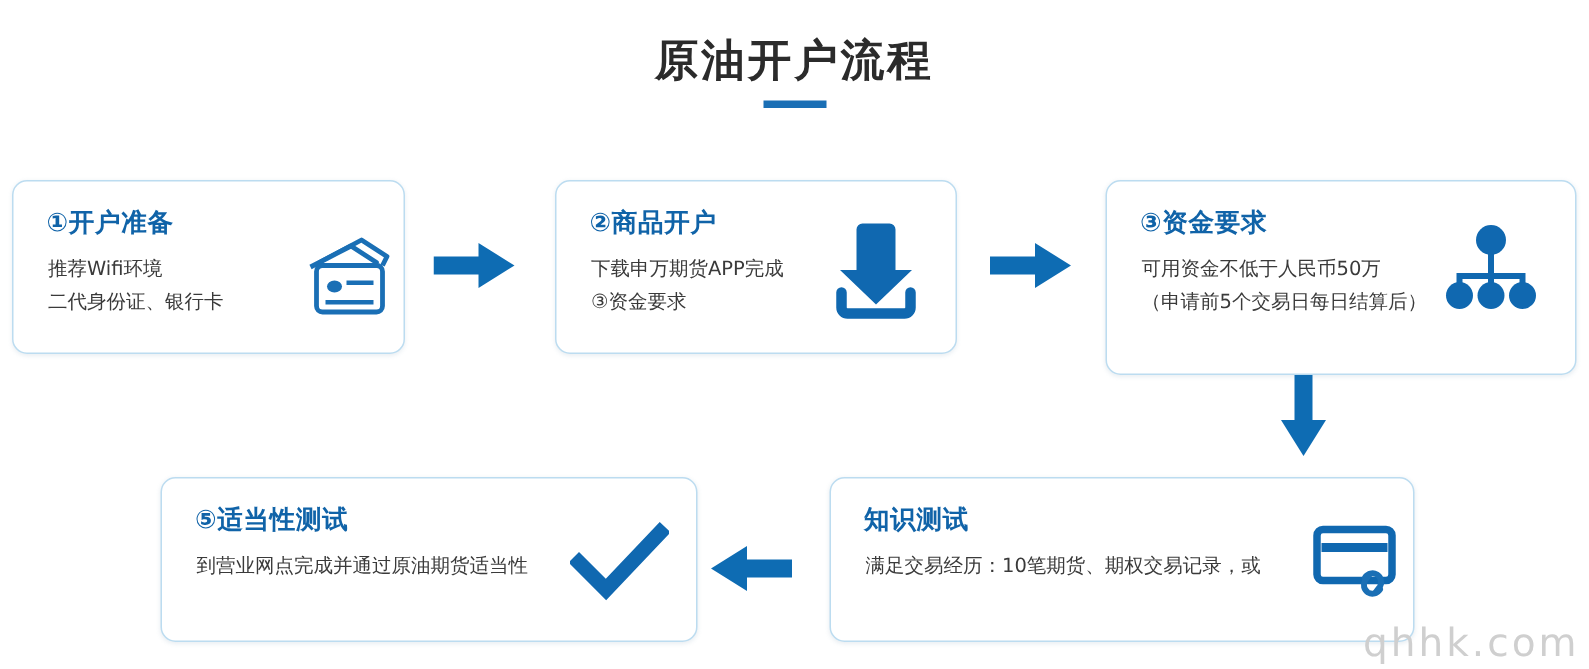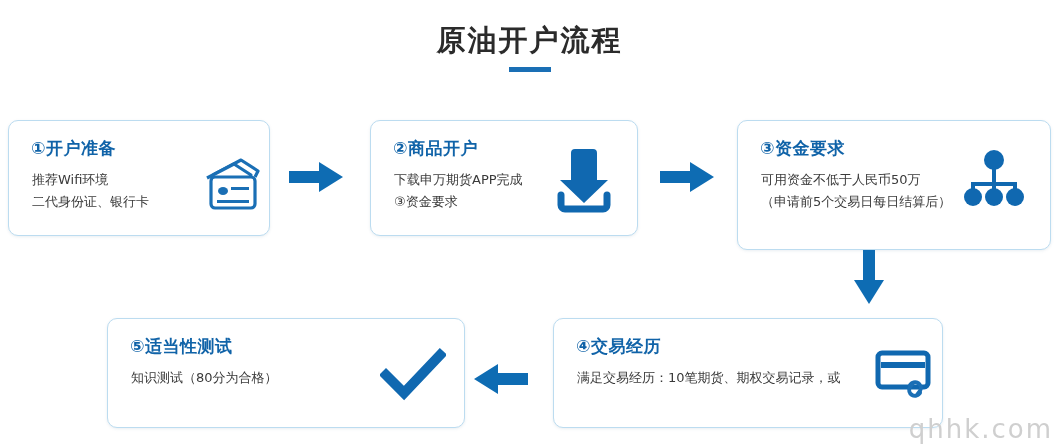--- a/index.html
+++ b/index.html
@@ -160,40 +160,40 @@
       </g>
       <circle cx="33" cy="13" r="10" fill="#1068b0"></circle>
       <circle cx="12" cy="50" r="9" fill="#1068b0"></circle>
       <circle cx="33" cy="50" r="9" fill="#1068b0"></circle>
       <circle cx="54" cy="50" r="9" fill="#1068b0"></circle>
     </svg>
   </div>
 </div>
 
 <div class="card" id="card-4">
-  <div class="card-head">④交易经历</div>
+  <div class="card-head">知识测试</div>
   <div class="card-body">
     <div>满足交易经历：10笔期货、期权交易记录，或</div>
   </div>
   <div class="card-icon">
     <svg width="60" height="52" viewBox="0 0 60 52">
       <path d="M6 8 a4 4 0 0 1 4 -4 h42 a4 4 0 0 1 4 4 v26 a4 4 0 0 1 -4 4 h-42 a4 4 0 0 1 -4 -4 z" fill="none" stroke="#1068b0" stroke-width="5"></path>
       <rect x="9" y="13" width="44" height="6" fill="#1068b0"></rect>
       <g stroke="#1a6fb5" stroke-width="4" fill="none" stroke-linecap="round">
         <path d="M38 36 a6 6 0 0 1 8 -2 a6 6 0 0 1 2 8 l-3 4"></path>
         <path d="M48 44 a6 6 0 0 1 -8 2 a6 6 0 0 1 -2 -8 l3 -4"></path>
       </g>
     </svg>
   </div>
 </div>
 
 <div class="card" id="card-5">
   <div class="card-head">⑤适当性测试</div>
   <div class="card-body">
-    <div>知识测试（80分为合格）</div>
+    <div>到营业网点完成并通过原油期货适当性</div>
   </div>
   <div class="card-icon">
     <svg width="66" height="56" viewBox="0 0 66 56">
       <path d="M6 28 L24 46 L60 8" fill="none" stroke="#1068b0" stroke-width="10" stroke-linecap="square" stroke-linejoin="miter"></path>
     </svg>
   </div>
 </div>
 
 <div class="arrow" id="arrow-1">
   <svg width="56" height="34" viewBox="0 0 56 34">

